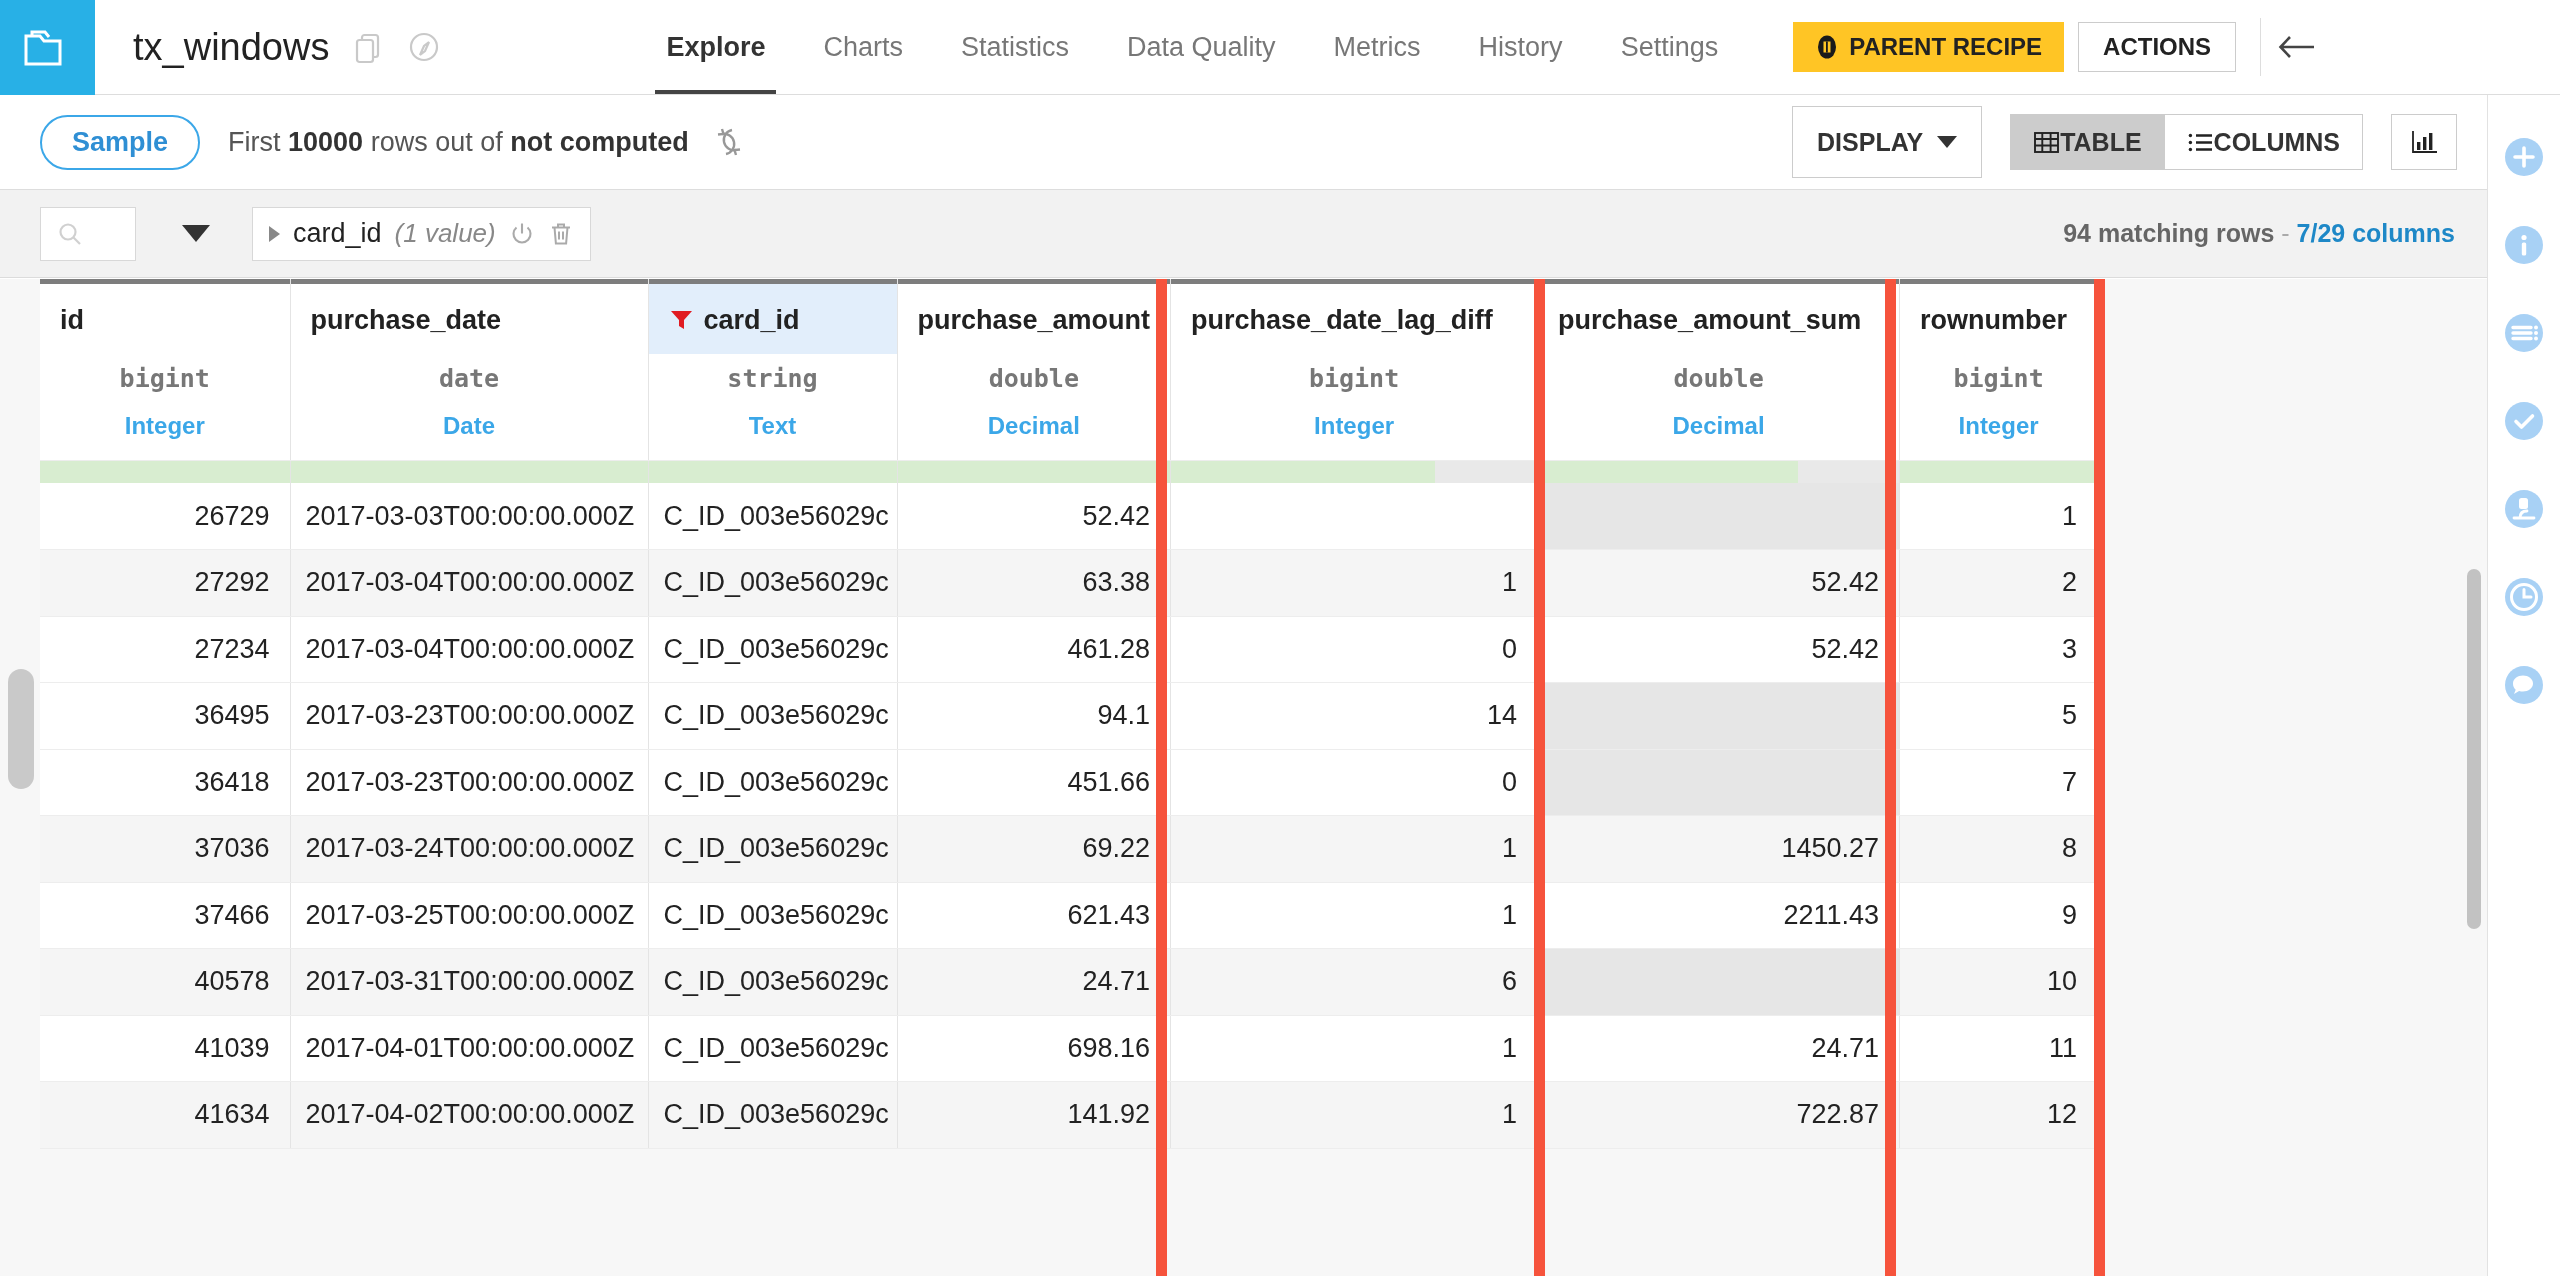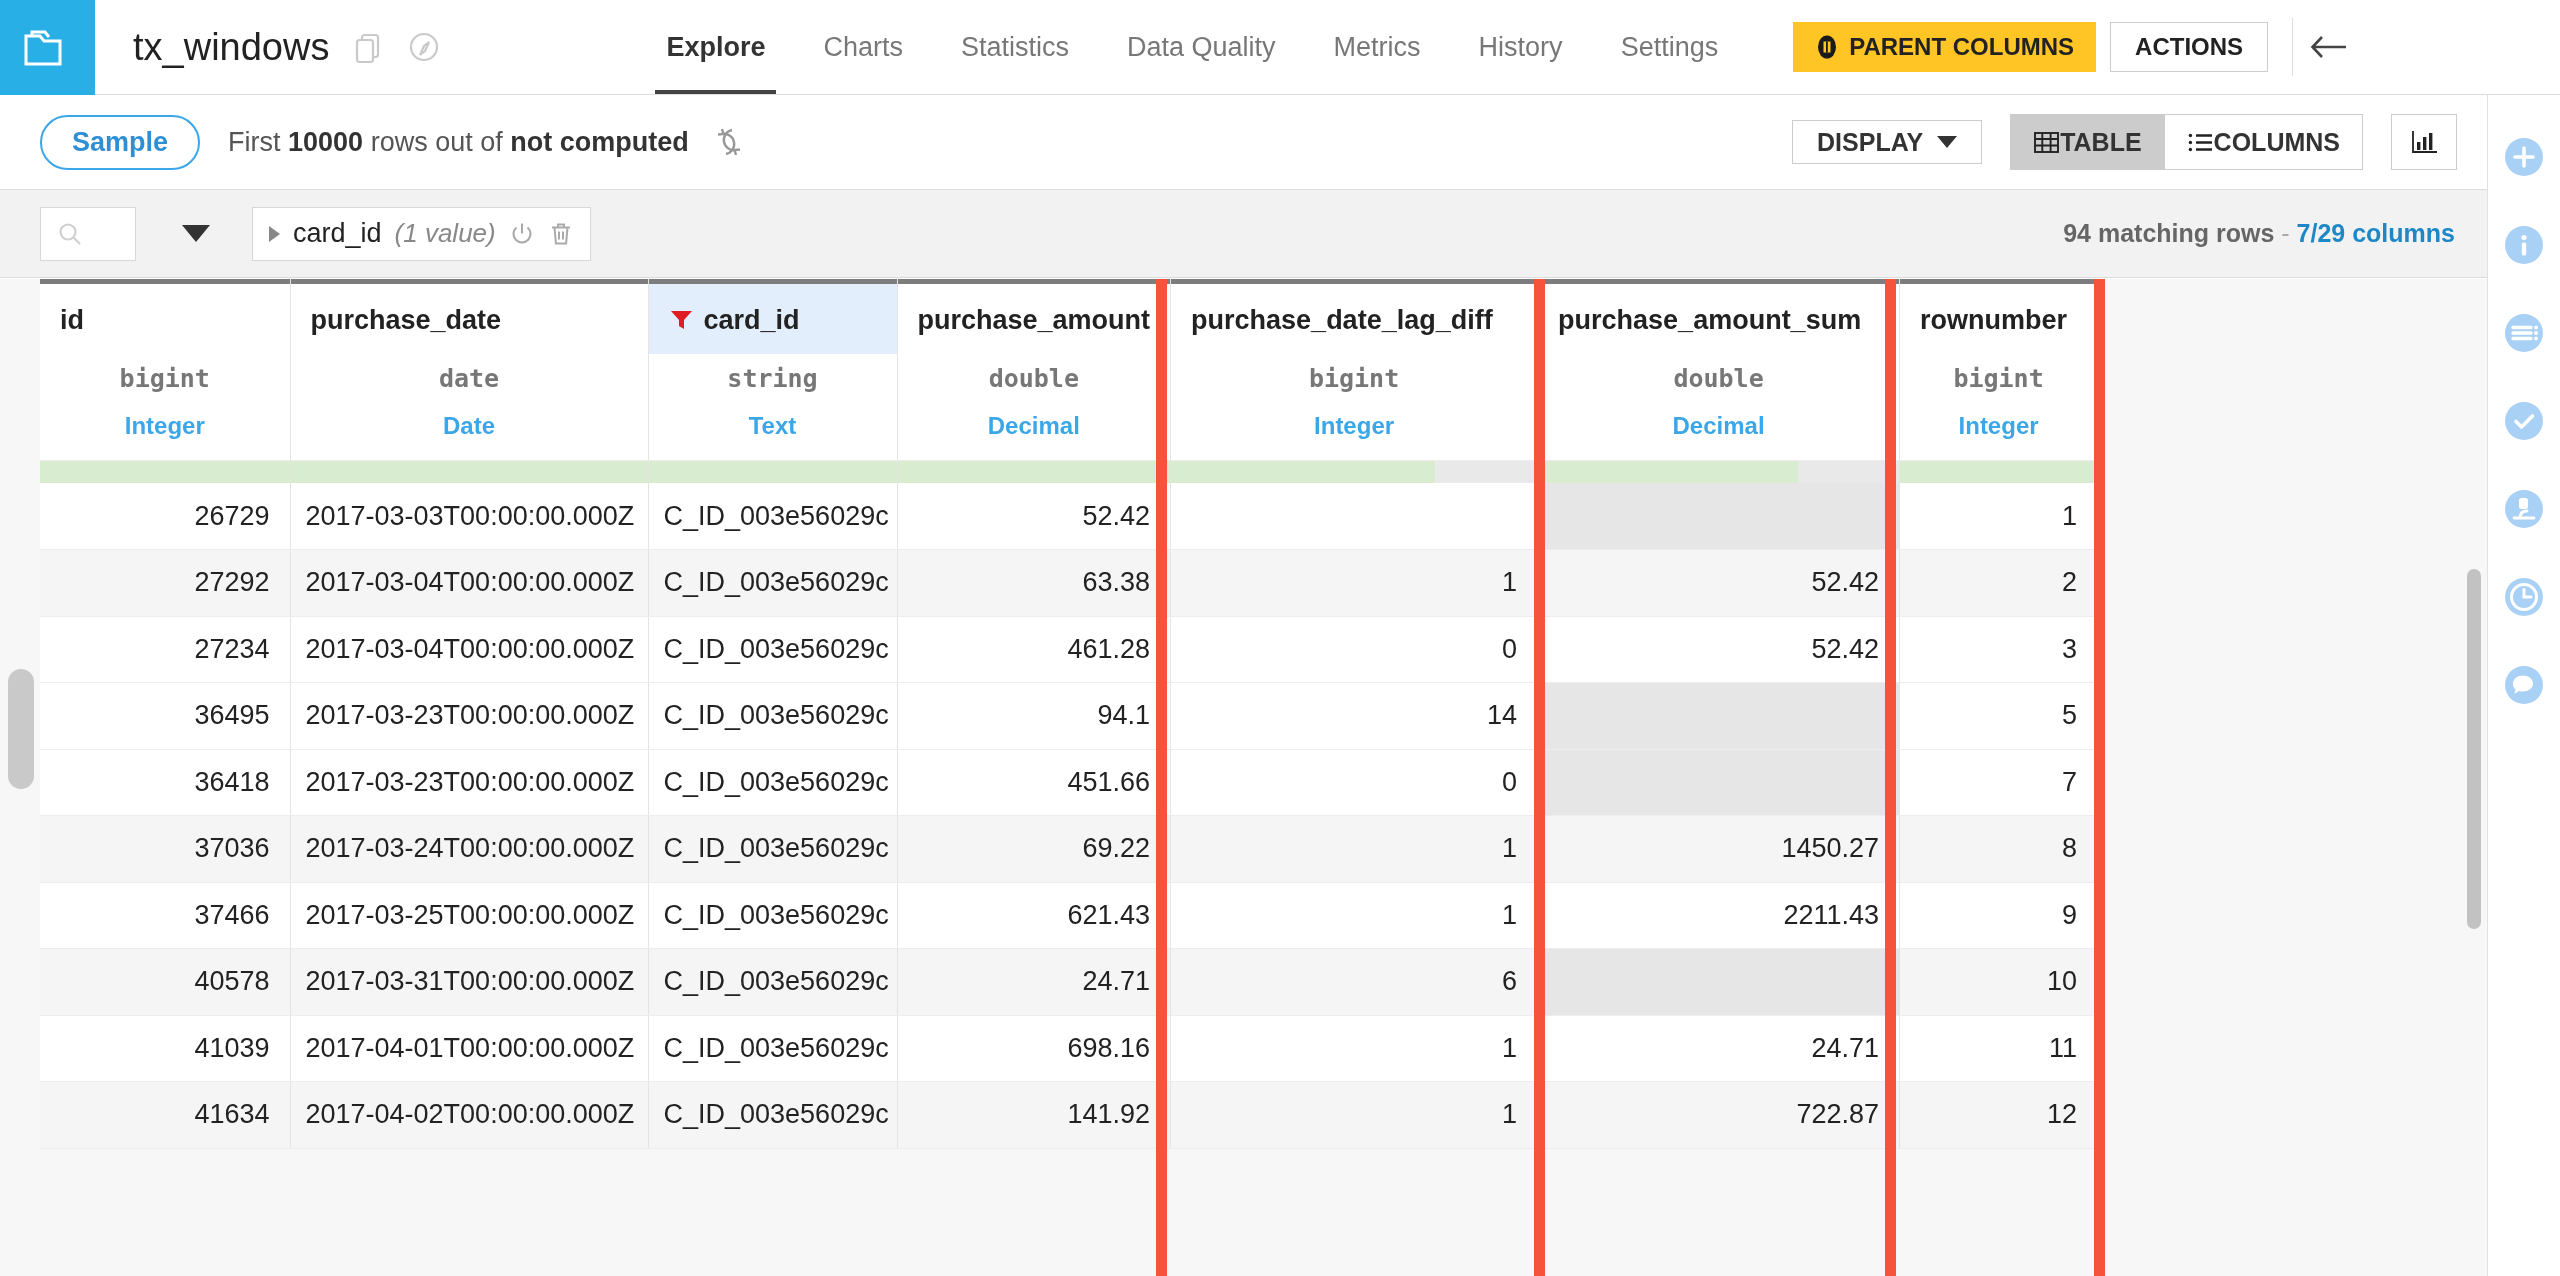--- a/index.html
+++ b/index.html
@@ -86,21 +86,21 @@
     margin-left: 28px; font-size: 27px; color: #555555; white-space: nowrap;
   }
   .sample-text b { color: #333333; font-weight: 700; }
   .refresh-icon {
     margin-left: 24px; width: 32px; height: 32px; cursor: pointer; opacity: .6;
   }
   .refresh-icon svg { width: 100%; height: 100%; display: block; }
 
   .right-tools { margin-left: auto; display: flex; align-items: center; padding-right: 30px; }
   .display-btn {
-    border: 1px solid #cccccc; background: #ffffff; height: 44px;
+    border: 1px solid #cccccc; background: #ffffff; height: 72px;
     display: flex; align-items: center; gap: 14px; padding: 0 24px;
     font-size: 25px; font-weight: 700; color: #333333; cursor: pointer;
     white-space: nowrap;
   }
   .caret-down { width: 0; height: 0; border-left: 10px solid transparent;
     border-right: 10px solid transparent; border-top: 12px solid #333333; }
 
   .segmented { display: flex; margin-left: 28px; border: 1px solid #cccccc; height: 56px; }
   .seg-btn {
     display: flex; align-items: center; padding: 0 22px;
@@ -268,21 +268,21 @@
     <div class="nav-tab">History</div>
     <div class="nav-tab">Settings</div>
   </div>
 
   <div class="parent-recipe">
     <svg viewBox="0 0 24 26">
       <ellipse cx="12" cy="13" rx="9" ry="11.5" fill="#1a1a1a"></ellipse>
       <rect x="8.5" y="7.5" width="7" height="11" fill="#ffc525"></rect>
       <rect x="11" y="7.5" width="1.8" height="11" fill="#1a1a1a"></rect>
     </svg>
-    <span>PARENT COLUMNS</span>
+    <span>PARENT RECIPE</span>
   </div>
   <div class="actions-btn">ACTIONS</div>
 
   <div class="topbar-divider"></div>
   <div class="back-arrow">
     <svg viewBox="0 0 38 30" fill="none" stroke="#444444" stroke-width="2.6">
       <path d="M36 15H3M12 5L2.5 15 12 25"></path>
     </svg>
   </div>
 </div>

